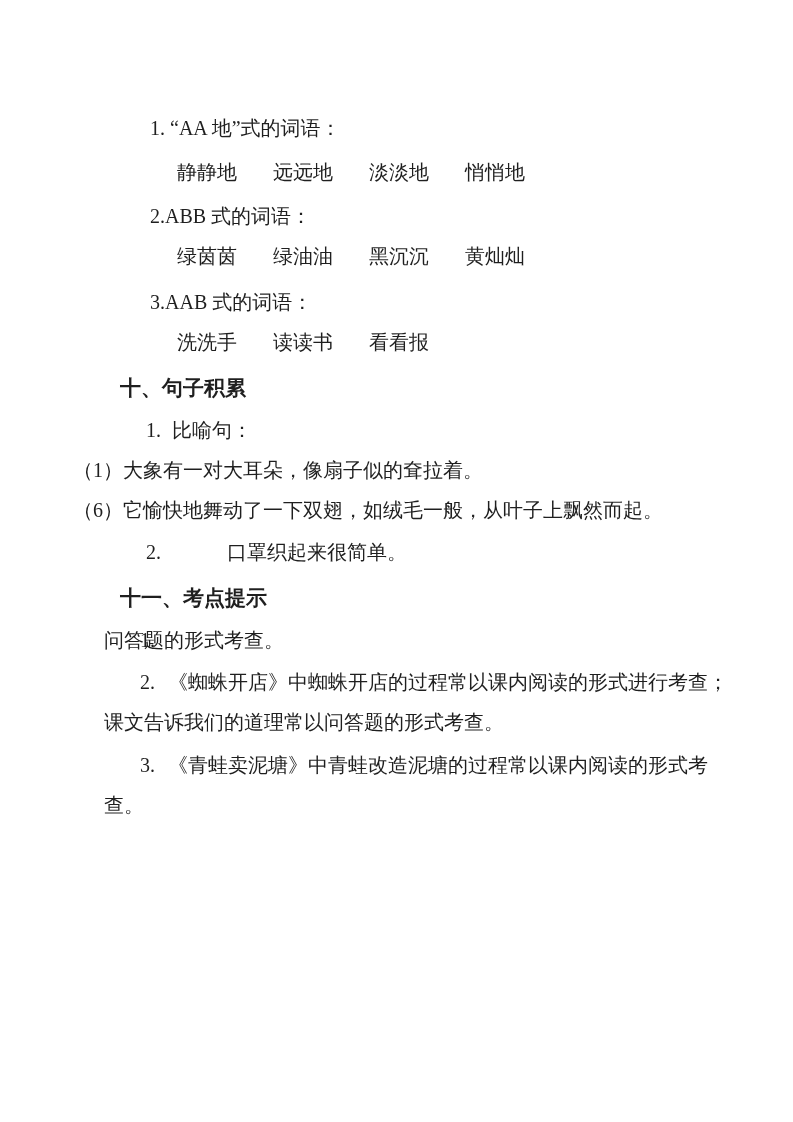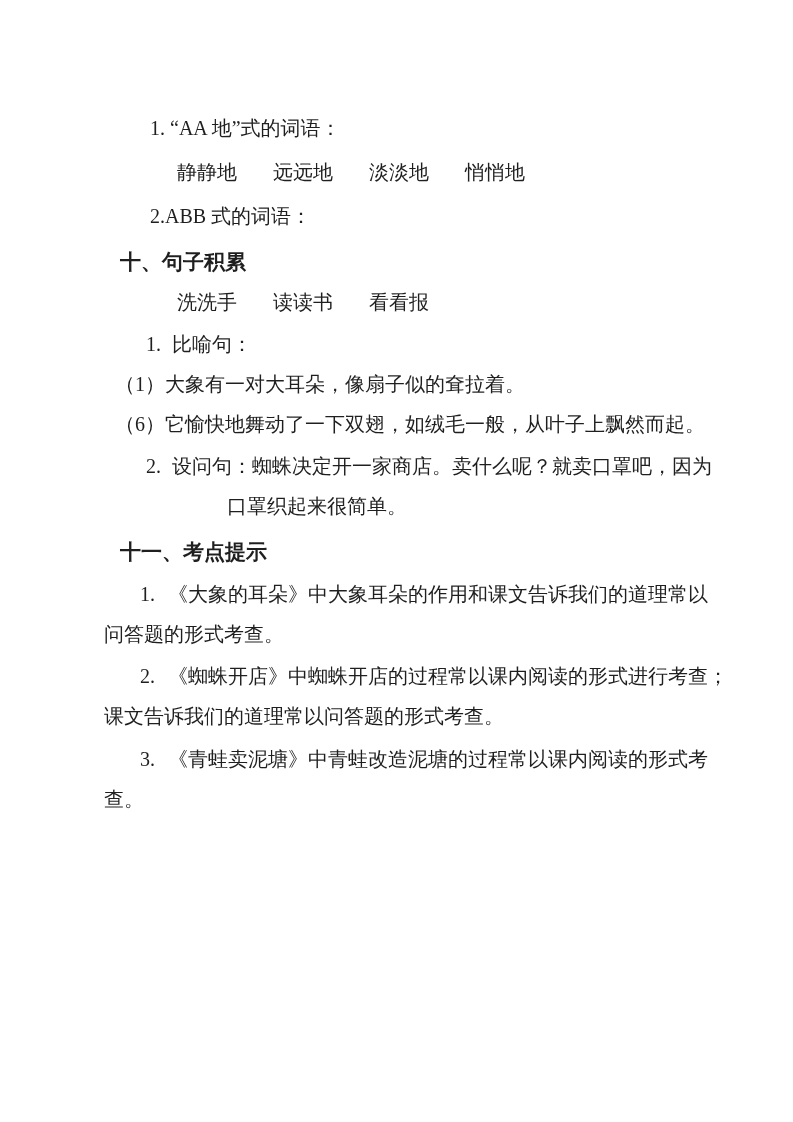--- a/index.html
+++ b/index.html
@@ -25,64 +25,68 @@
   
   .sec-head { padding-left:120px; font-weight:bold; font-size:21px; }
   .sec-head .sec-title { font-family:"Liberation Sans","DejaVu Sans",sans-serif; }
   
   .item { position:relative; padding-left:172px; }
   .item .num { position:absolute; left:146px; }
   
   .item11 { position:relative; padding-left:168px; }
   .item11 .num { position:absolute; left:140px; }
   
-  .paren { padding-left:115px; }
+  .paren { padding-left:73px; }
   
   .cont { padding-left:104px; }
   .cont-deep { padding-left:227px; }
   .mt2 { margin-top:2px; } .mt3 { margin-top:3px; }
   .mt4 { margin-top:4px; } .mt6 { margin-top:6px; }
 </style>
 </head>
 <body>
 
 <div class="page">
 
   <div class="line h-num">1. “AA 地”式的词语：</div>
   <div class="line word-row mt4">
     <span class="w">静静地</span><span class="w">远远地</span><span class="w">淡淡地</span><span class="w">悄悄地</span>
   </div>
 
   <div class="line h-num mt4">2.ABB 式的词语：</div>
+  <div class="line word-row">
+    <span class="w">绿茵茵</span><span class="w">绿油油</span><span class="w">黑沉沉</span><span class="w">黄灿灿</span>
+  </div>
+
+  <div class="line h-num mt6">3.AAB 式的词语：</div>
+  <div class="line word-row">
+    <span class="w">洗洗手</span><span class="w">读读书</span><span class="w">看看报</span>
+  </div>
 
   <div class="line sec-head mt6">
     <span class="sec-num">十、</span><span class="sec-title">句子积累</span>
-  </div>
-
-  <div class="line word-row">
-    <span class="w">洗洗手</span><span class="w">读读书</span><span class="w">看看报</span>
   </div>
 
   <div class="line item mt2">
     <span class="num">1.</span><span>比喻句：</span>
   </div>
   <div class="line paren">（1）大象有一对大耳朵，像扇子似的耷拉着。</div>
   <div class="line paren">（6）它愉快地舞动了一下双翅，如绒毛一般，从叶子上飘然而起。</div>
 
   <div class="line item mt2">
-    <span class="num">2.</span><span>设问句：蜘蛛决定开一家商店。卖什么呢？就卖口罩吧，因为</span>
+    <span class="num">2.</span>
   </div>
   <div class="line cont-deep">口罩织起来很简单。</div>
 
   <div class="line sec-head mt6">
     <span class="sec-num">十一、</span><span class="sec-title">考点提示</span>
   </div>
 
   <div class="line item11 mt2">
-    <span class="num">1.</span><span>《大象的耳朵》中大象耳朵的作用和课文告诉我们的道理常以</span>
+    <span class="num">1.</span>
   </div>
   <div class="line cont">问答题的形式考查。</div>
 
   <div class="line item11 mt2">
     <span class="num">2.</span><span>《蜘蛛开店》中蜘蛛开店的过程常以课内阅读的形式进行考查；</span>
   </div>
   <div class="line cont">课文告诉我们的道理常以问答题的形式考查。</div>
 
   <div class="line item11 mt3">
     <span class="num">3.</span><span>《青蛙卖泥塘》中青蛙改造泥塘的过程常以课内阅读的形式考</span>

